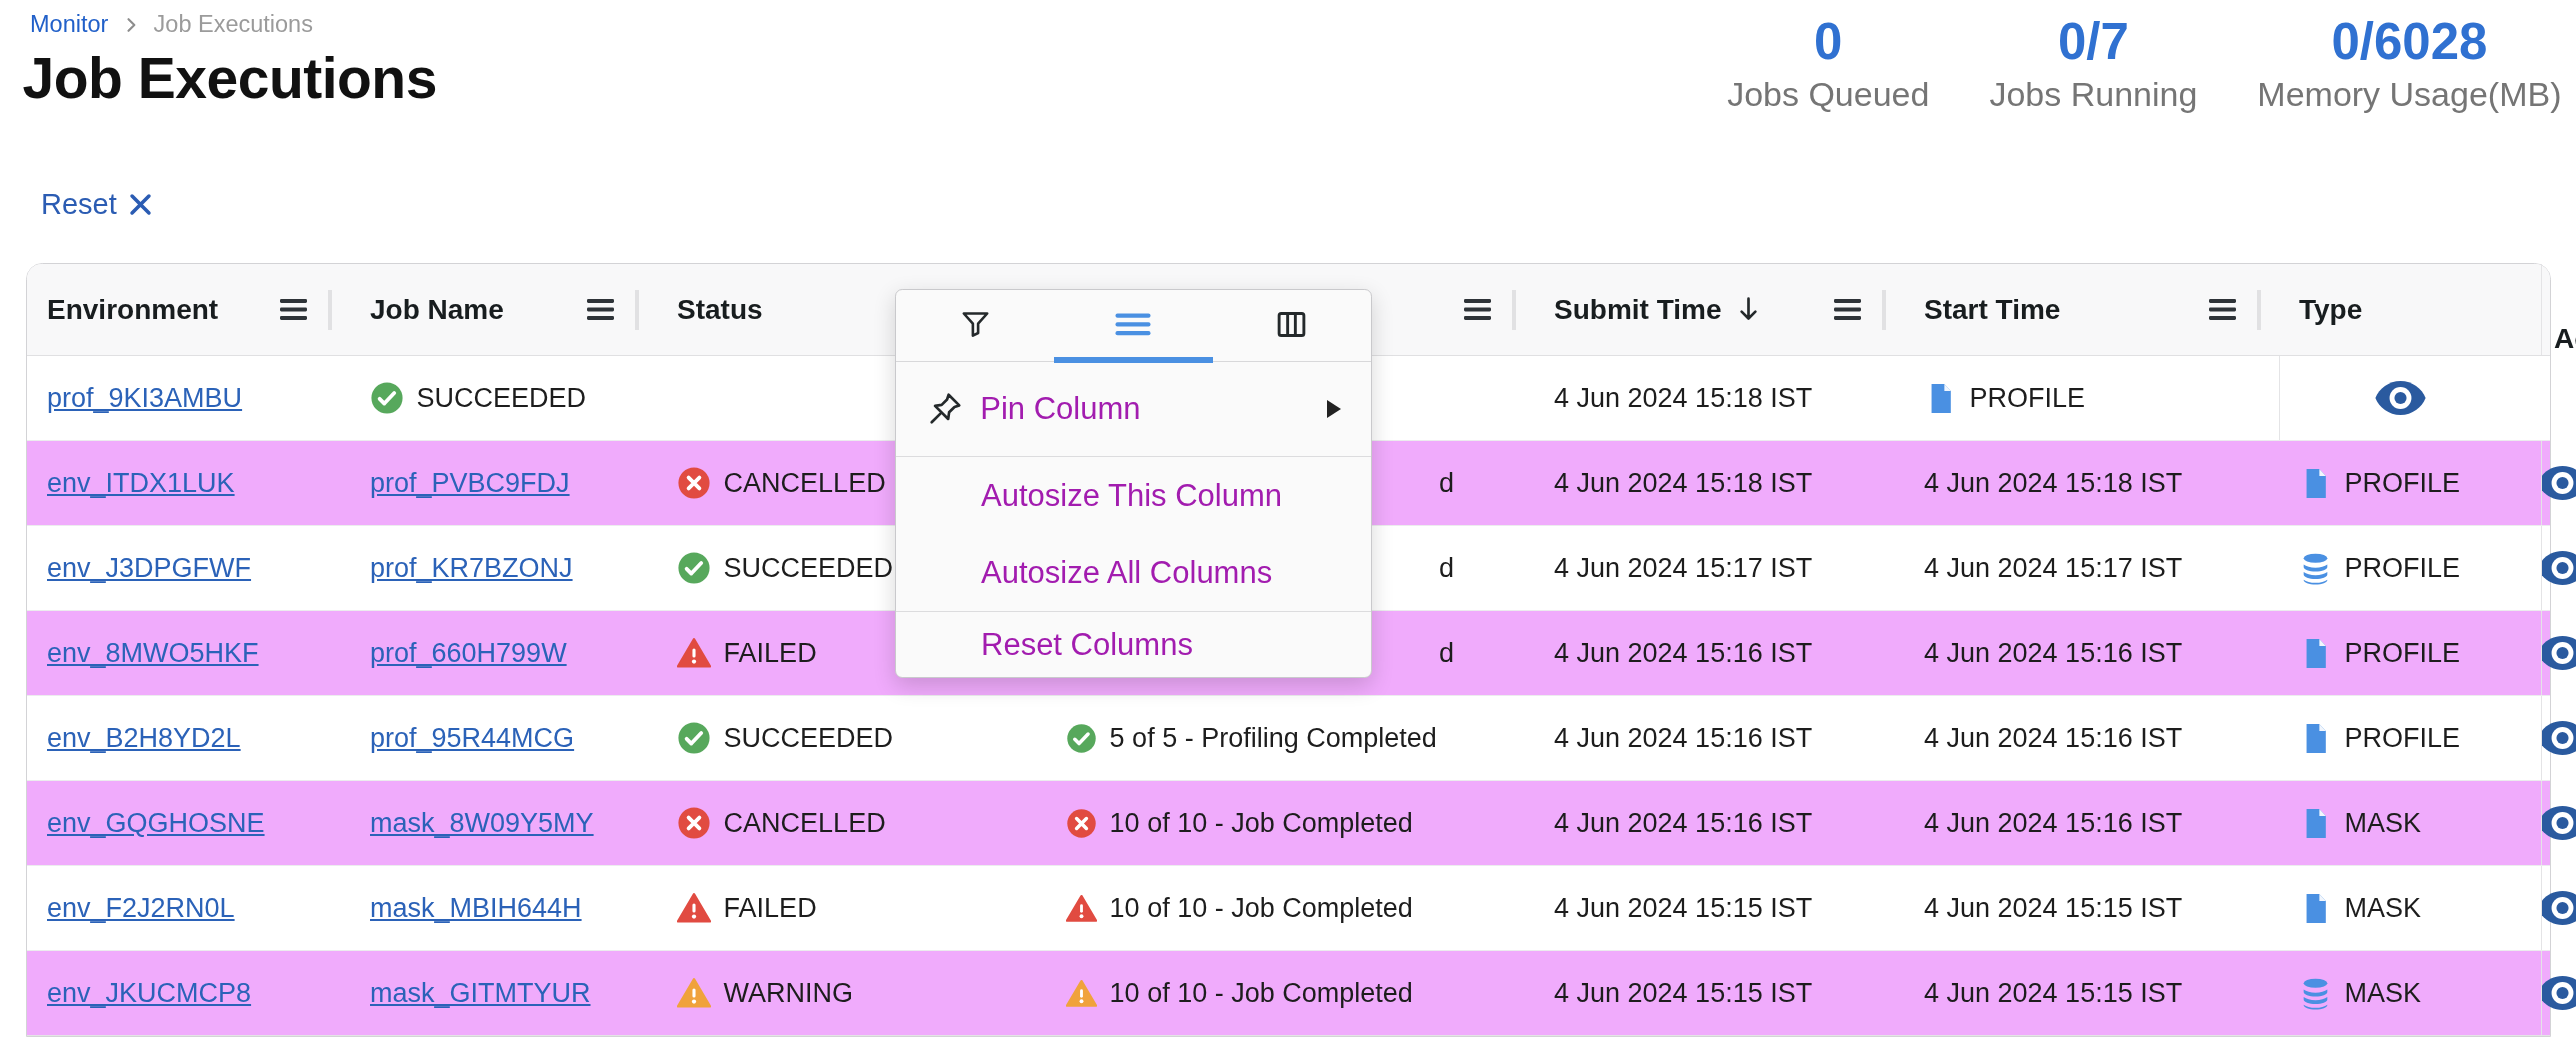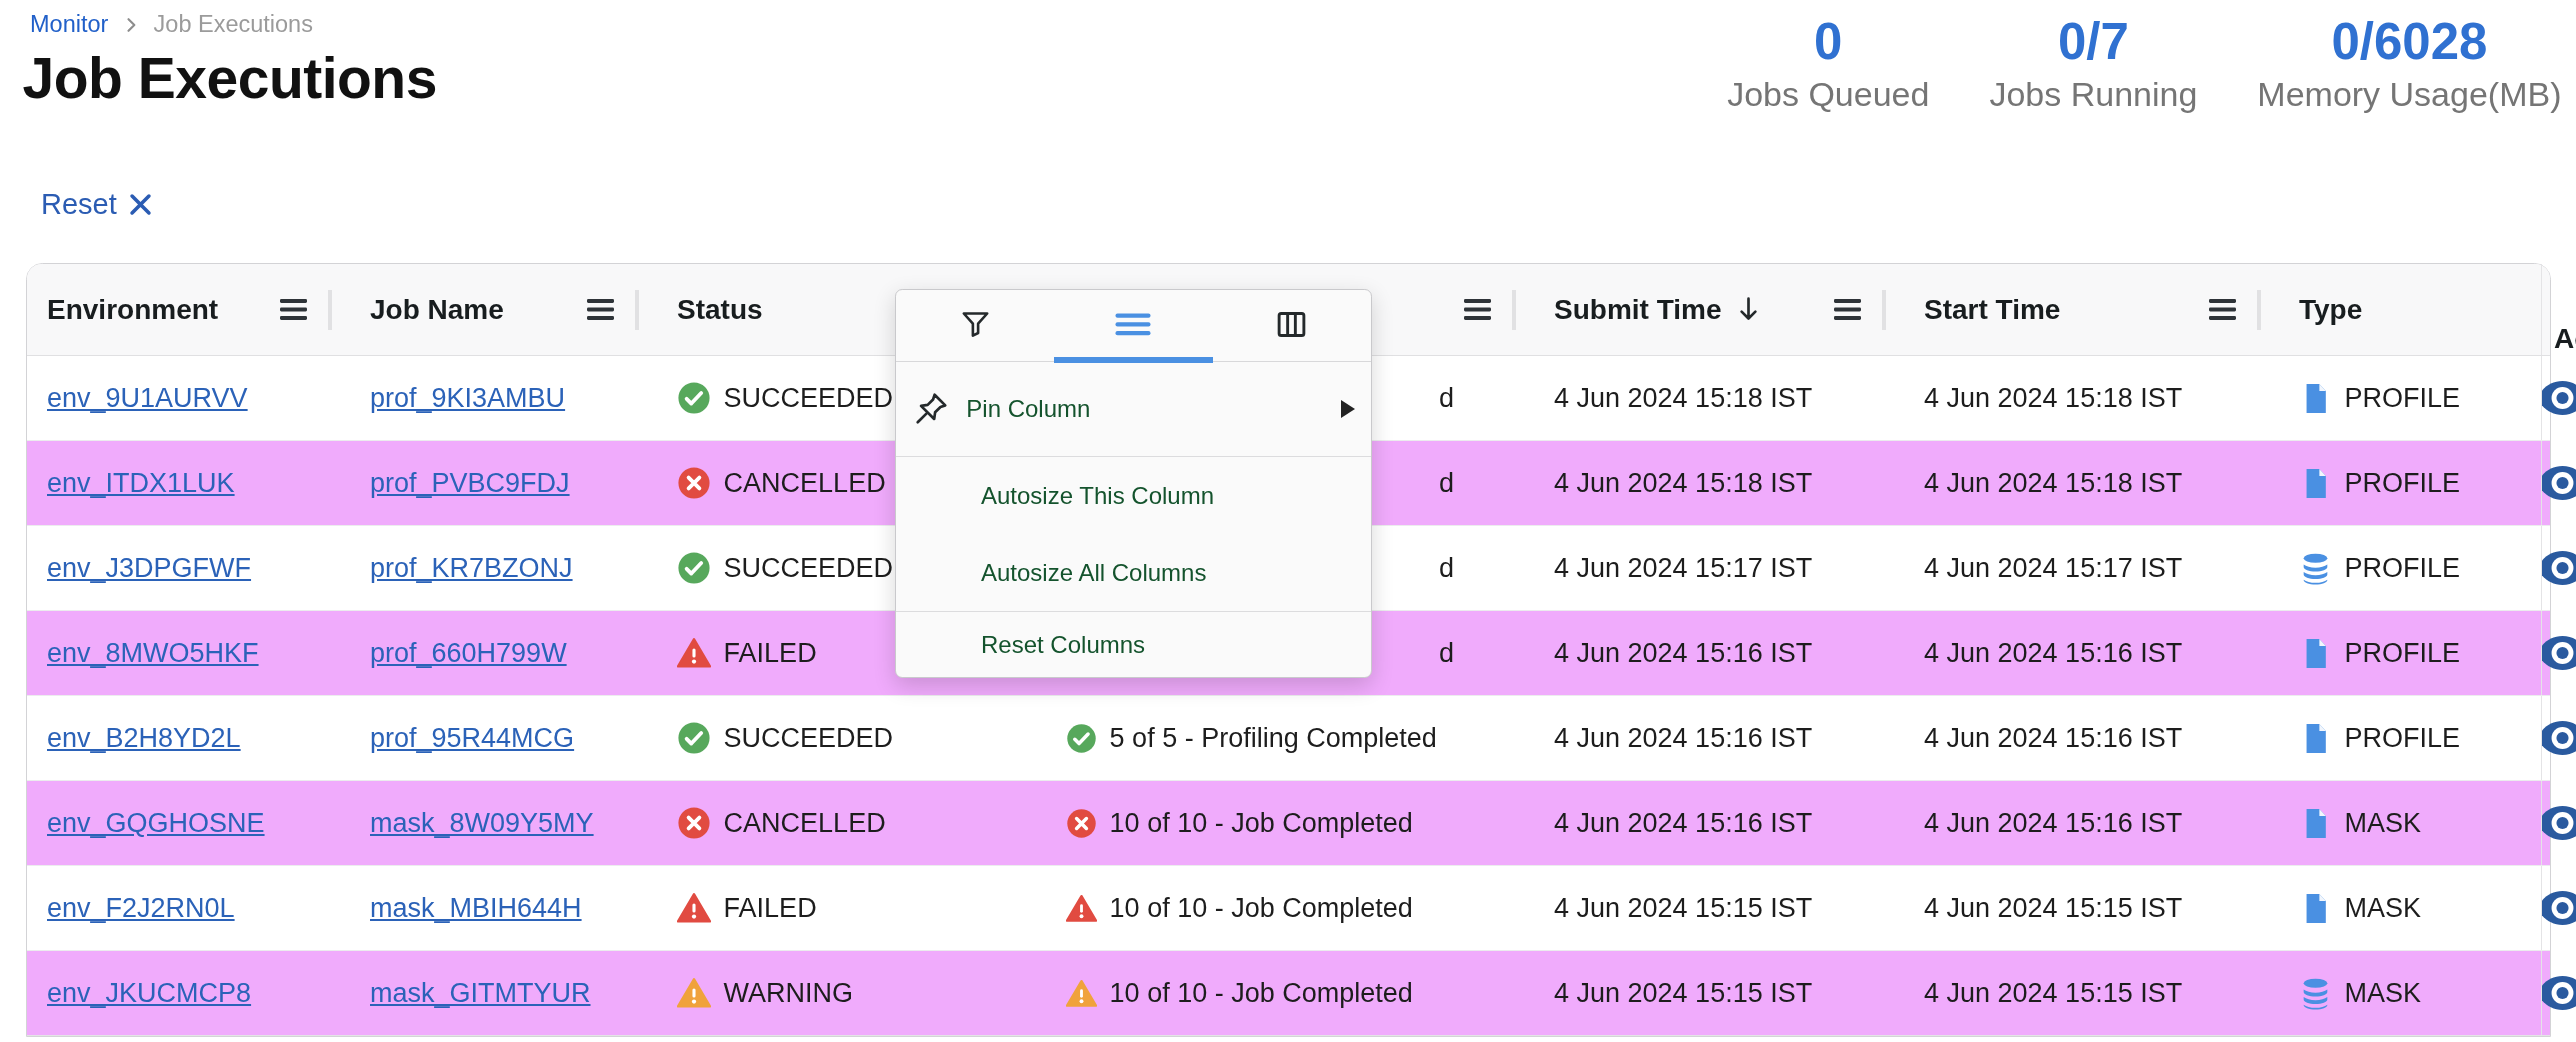--- a/index.html
+++ b/index.html
@@ -54,21 +54,21 @@
   .eye-btn{background:none;border:none;cursor:pointer;display:flex;align-items:center;padding:5.4px;}
   .eye-btn svg{width:51px;height:34px;}
 
   
   .col-menu{position:absolute;left:895px;top:289px;width:477px;background:#fafafa;
             border:1.8px solid #c9c9cc;border-radius:7.2px;box-shadow:0 7.2px 22px rgba(0,0,0,.16);z-index:9;}
   .menu-tabs{display:flex;height:72px;border-bottom:1.8px solid #d8d8da;}
   .menu-tab{flex:1;display:flex;align-items:center;justify-content:center;position:relative;cursor:pointer;}
   .menu-tab.active::after{content:"";position:absolute;bottom:-1.8px;left:0;right:0;height:5.4px;background:var(--accent-blue);}
   .menu-list{padding:0;}
-  .mi{display:flex;align-items:center;padding:0 16px;font-size:24px;color:#14532d;cursor:pointer;}
+  .mi{display:flex;align-items:center;padding:0 30px;font-size:31px;color:#a21caf;cursor:pointer;}
   .mi-pin{height:94px;}
   .mi-plain{height:77px;padding-left:85px;}
   .mi-reset{height:65px;padding-left:85px;}
   .mi .mi-icon{width:38px;height:38px;margin-right:16.3px;display:flex;}
   .mi .mi-icon svg{width:100%;height:100%;}
   .submenu-arrow{margin-left:auto;width:0;height:0;border-left:14.5px solid #222;
                  border-top:9px solid transparent;border-bottom:9px solid transparent;}
   .menu-sep{border-top:1.8px solid #dcdcde;}
 </style>
 </head>
@@ -182,23 +182,20 @@
       <div class="th">
         <span>Type</span>
       </div>
       <div class="th col-actions">
         <span>Actions</span>
       </div>
     </div>
     <div id="tbody">
   <div class="tr">
     <div class="td">
-            <a class="link">env_9U1AURVV</a>
-          </div>
-    <div class="td">
             <a class="link">prof_9KI3AMBU</a>
           </div>
     <div class="td">
       <span class="sicon">
               <svg viewBox="0 0 24 24">
                 <circle cx="12" cy="12" r="11" fill="#57a85c"></circle>
                 <path d="M6.8 12.6l3.3 3.3 7-7.4" fill="none" stroke="#fff" stroke-width="2.7" stroke-linecap="round" stroke-linejoin="round"></path>
               </svg>
             </span>
       <span>SUCCEEDED</span>

